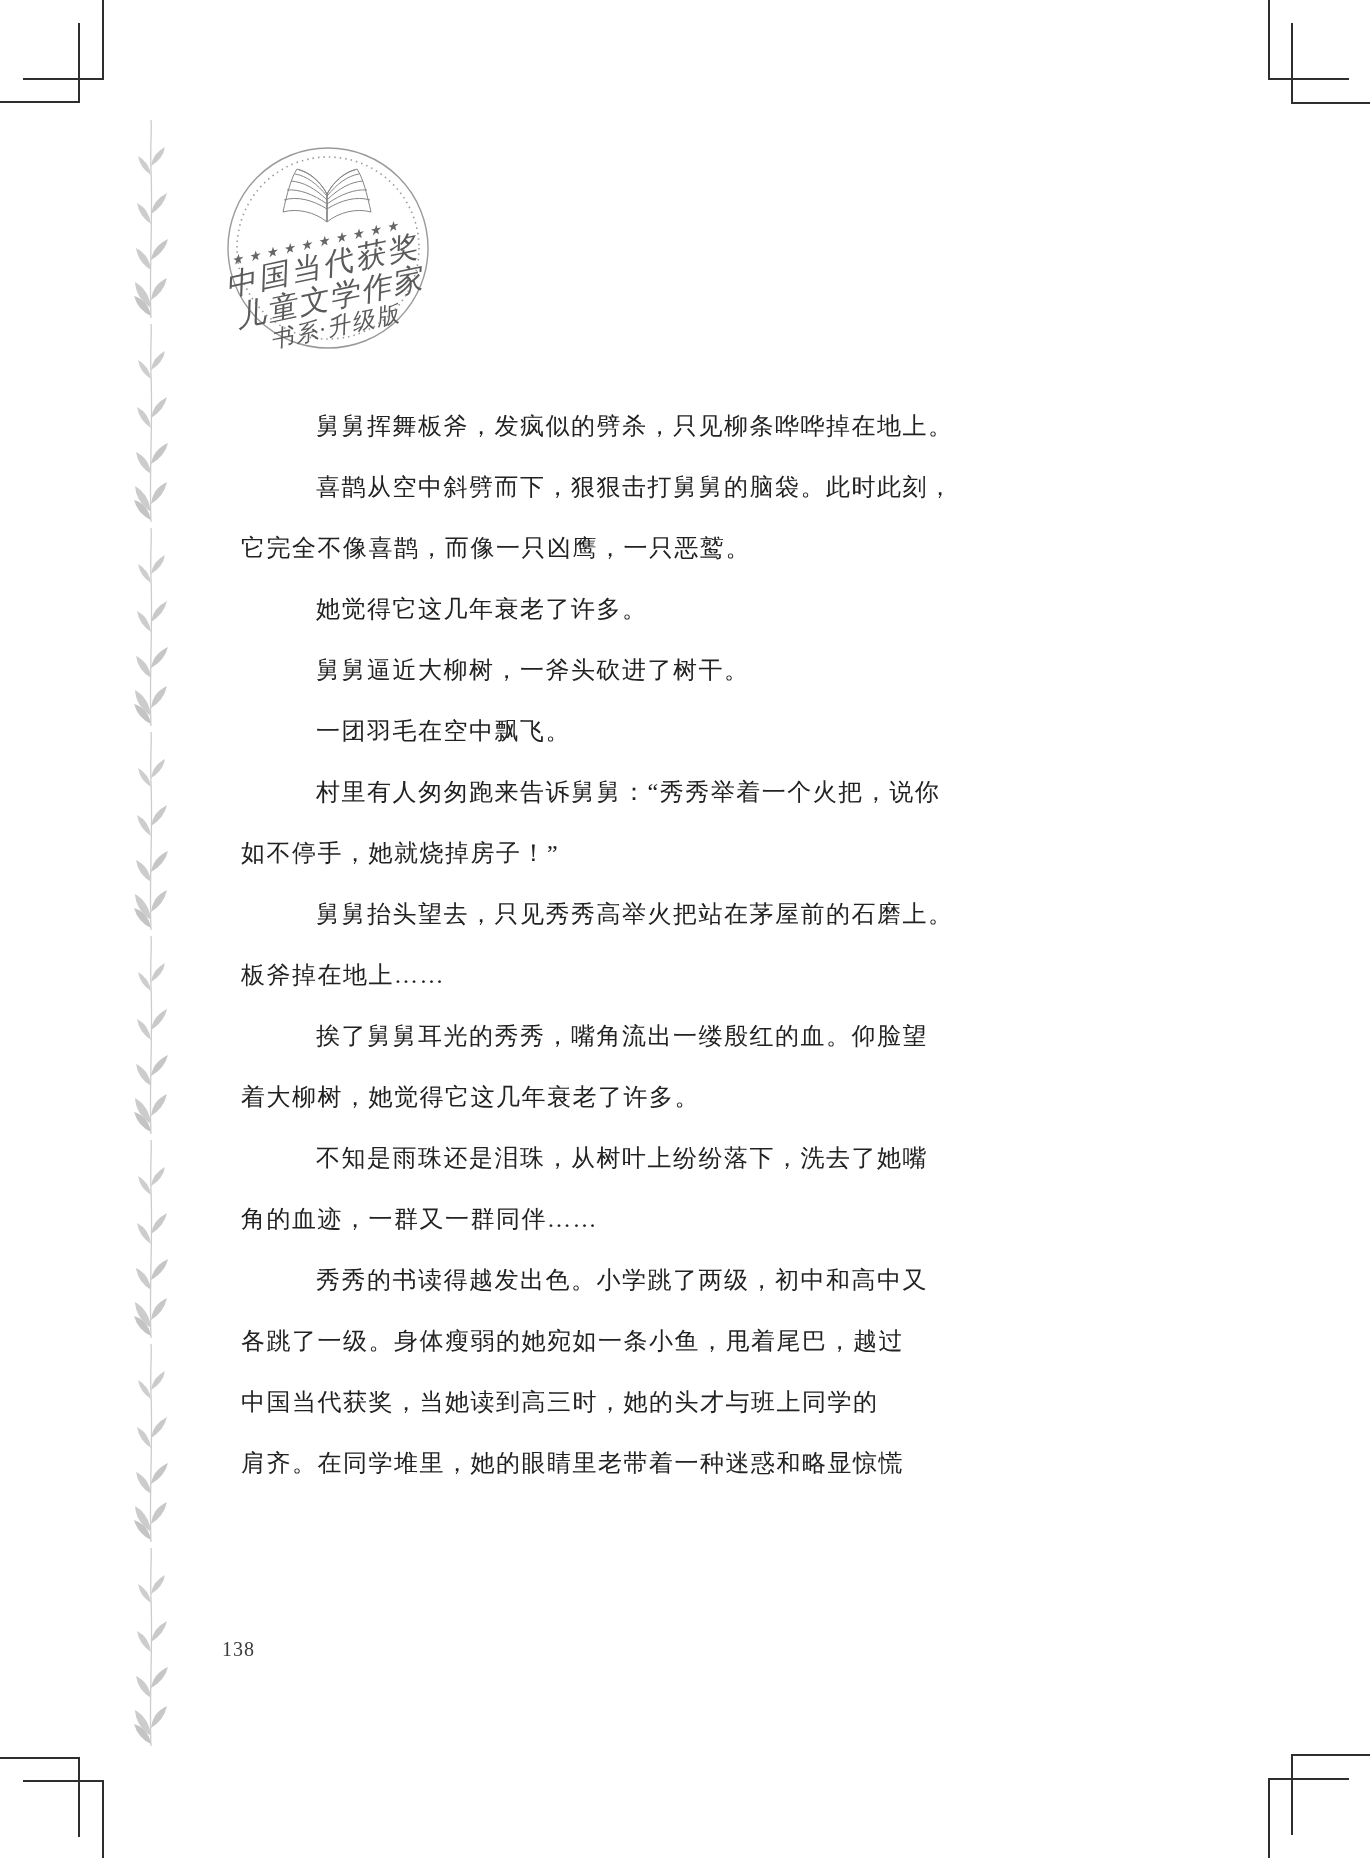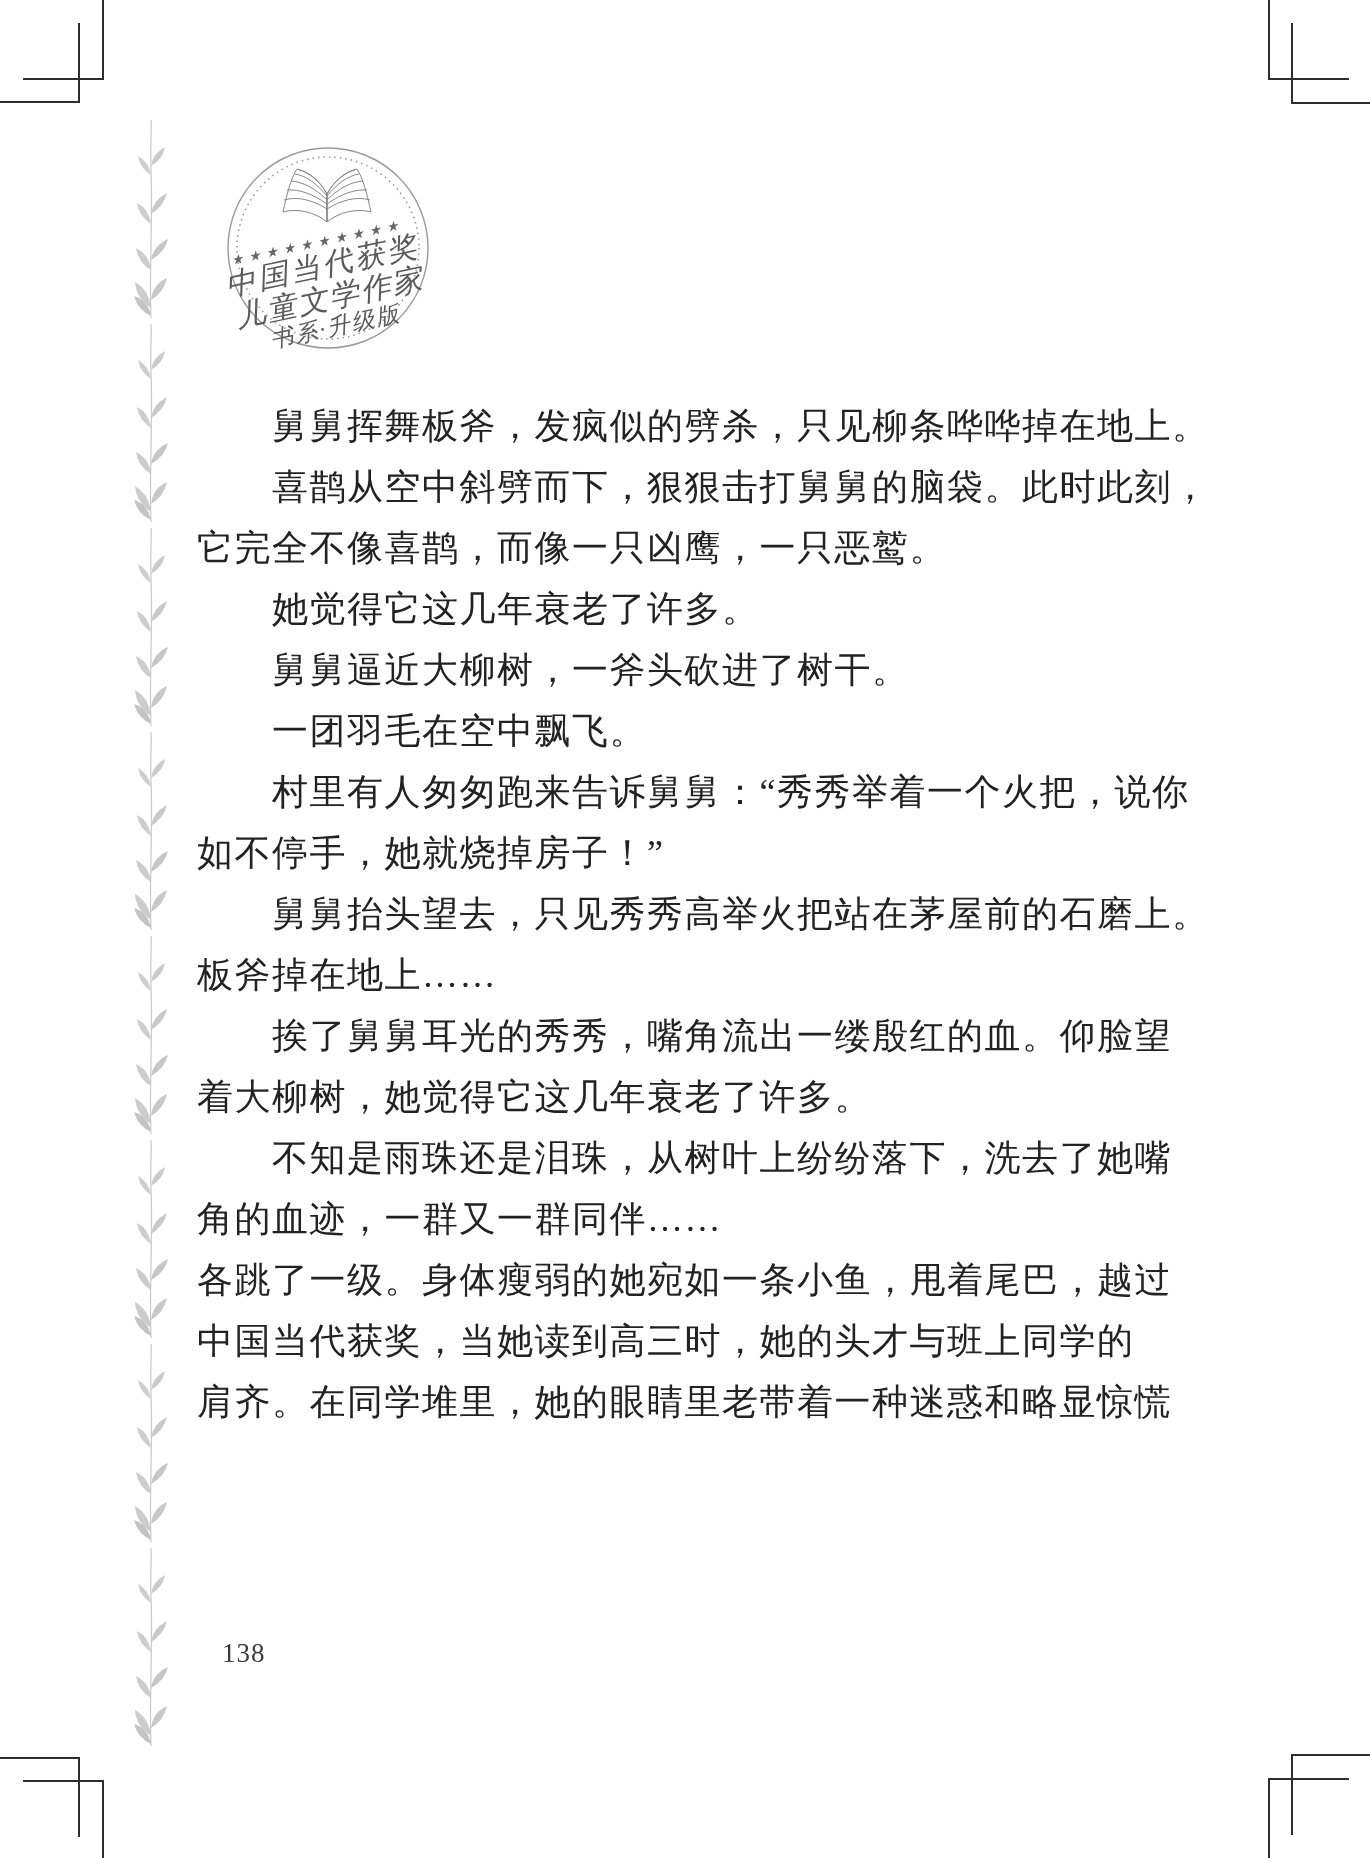--- a/index.html
+++ b/index.html
@@ -26,28 +26,29 @@
   
   .logo{position:absolute;left:222px;top:142px;width:212px;height:212px;}
   .logo svg text{font-family:"Liberation Serif","DejaVu Serif",serif;font-style:italic;}
   
   .text-block{
     position:absolute;left:197px;top:396px;width:1020px;
     color:#222222;
   }
   .text-line{
     height:61px;line-height:61px;
-    font-size:36px;letter-spacing:1.5px;
+    font-size:24px;letter-spacing:1.5px;
     white-space:nowrap;
+    margin-left:44px;
   }
   .text-line.indent{padding-left:75px;}
   
   .page-number{
     position:absolute;left:222px;top:1638px;
-    font-size:27px;color:#3c3c3c;letter-spacing:1px;
+    font-size:20px;color:#3c3c3c;letter-spacing:1px;
   }
 </style>
 </head>
 <body>
 
 <div class="page">
 
   <div class="crop tl-a"></div>
   <div class="crop tl-b"></div>
   <div class="crop tr-a"></div>
@@ -120,20 +121,21 @@
       <div class="text-line indent">舅舅逼近大柳树，一斧头砍进了树干。</div>
       <div class="text-line indent">一团羽毛在空中飘飞。</div>
       <div class="text-line indent">村里有人匆匆跑来告诉舅舅：“秀秀举着一个火把，说你</div>
       <div class="text-line">如不停手，她就烧掉房子！”</div>
       <div class="text-line indent">舅舅抬头望去，只见秀秀高举火把站在茅屋前的石磨上。</div>
       <div class="text-line">板斧掉在地上……</div>
       <div class="text-line indent">挨了舅舅耳光的秀秀，嘴角流出一缕殷红的血。仰脸望</div>
       <div class="text-line">着大柳树，她觉得它这几年衰老了许多。</div>
       <div class="text-line indent">不知是雨珠还是泪珠，从树叶上纷纷落下，洗去了她嘴</div>
       <div class="text-line">角的血迹，一群又一群同伴……</div>
+      <div class="text-line indent">秀秀的书读得越发出色。小学跳了两级，初中和高中又</div>
       <div class="text-line">各跳了一级。身体瘦弱的她宛如一条小鱼，甩着尾巴，越过</div>
       <div class="text-line">中国当代获奖，当她读到高三时，她的头才与班上同学的</div>
       <div class="text-line">肩齐。在同学堆里，她的眼睛里老带着一种迷惑和略显惊慌</div>
   </div>
 
   <div class="page-number">138</div>
 
 </div>
 
 </body></html>

